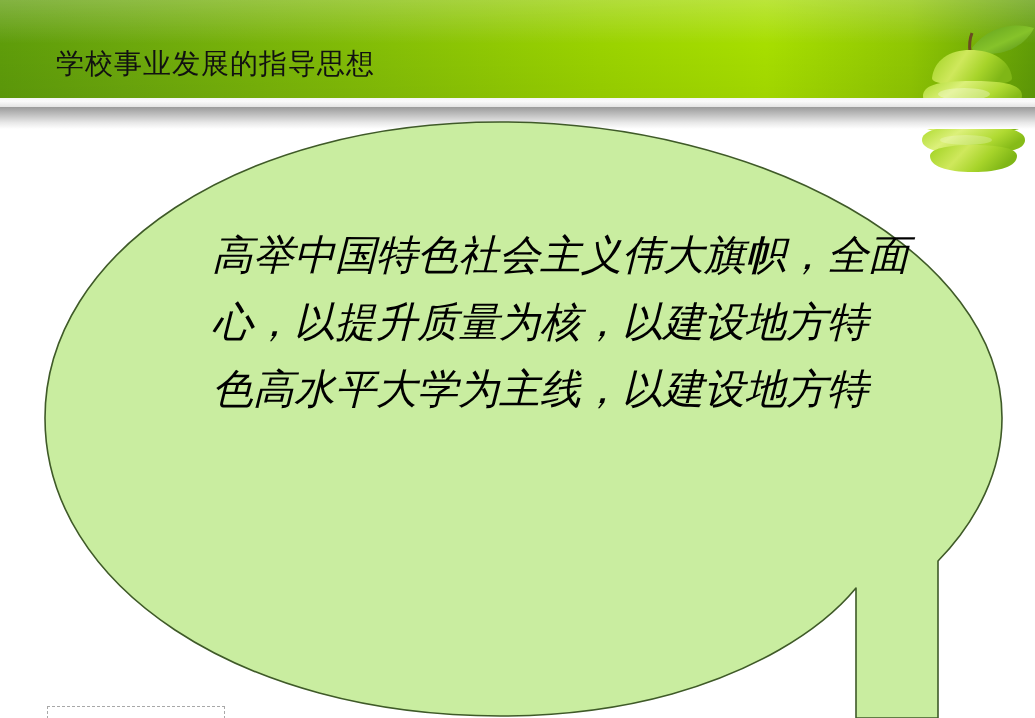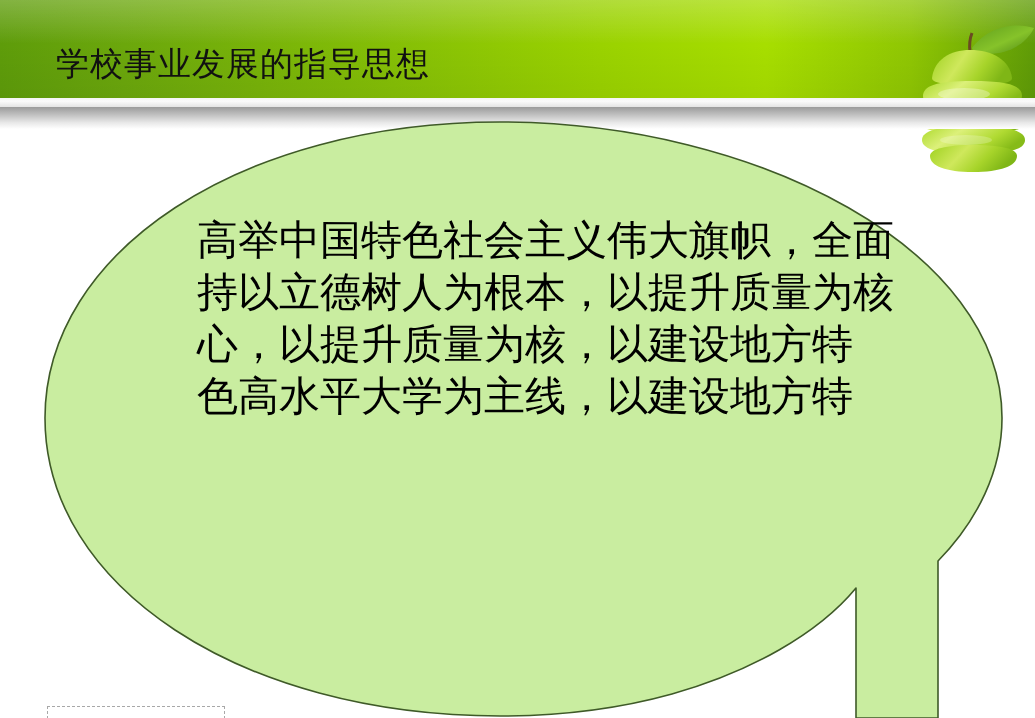--- a/index.html
+++ b/index.html
@@ -68,21 +68,21 @@
     top: 107px;
     width: 1035px;
     height: 22px;
     background: linear-gradient(to bottom, #9b9b9b 0%, #c3c3c3 38%, #e9e9e9 72%, #ffffff 100%);
   }
 
   .slide-title {
     position: absolute;
     left: 56px;
     top: 44px;
-    font-size: 33px;
+    font-size: 28px;
     line-height: 40px;
     color: #111111;
     letter-spacing: 1px;
     white-space: nowrap;
     font-family: "DejaVu Sans", "Liberation Sans", sans-serif;
   }
 
   
   .apple-wrap {
     position: absolute;
@@ -107,22 +107,23 @@
     top: 214px;
     width: 660px;
     font-size: 41px;
     line-height: 51px;
     color: #000000;
     letter-spacing: 0px;
     font-family: "DejaVu Sans", "Liberation Sans", sans-serif;
   }
 
   .callout-text p {
-    margin: 1px;
+    margin: 16px;
     white-space: nowrap;
+    font-style: italic;
   }
 
   
   .footer-placeholder {
     position: absolute;
     left: 47px;
     top: 706px;
     width: 176px;
     height: 26px;
     border: 1px dashed #a8a8a8;
@@ -200,20 +201,19 @@
              L 856 596
              L 856 588
              C 818 634, 750 672, 672 694
              C 618 709, 558 716, 500 716
              C 240 716, 45 586, 45 418
              C 45 252, 240 122, 500 122 Z" fill="#c9eda0" stroke="#3f5a28" stroke-width="1.6" stroke-linejoin="round"></path>
   </svg>
 
   <div class="callout-text">
     <p>高举中国特色社会主义伟大旗帜，全面</p>
-    <p>持以立德树人为根本，以提升质量为核</p>
     <p>心，以提升质量为核，以建设地方特</p>
     <p>色高水平大学为主线，以建设地方特</p>
   </div>
 
   <div class="footer-placeholder"></div>
 
 </div>
 
 </body></html>

